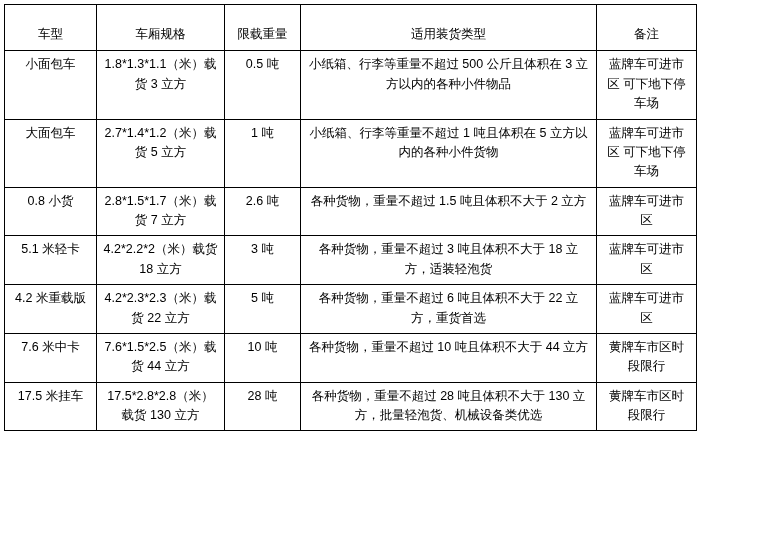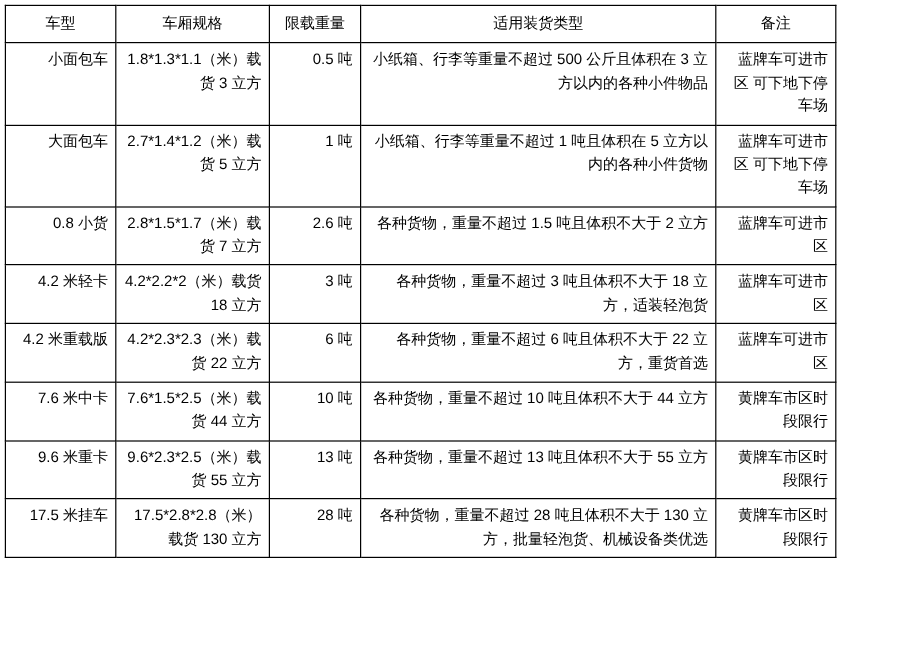--- a/index.html
+++ b/index.html
@@ -27,27 +27,27 @@
     width: 692px;
     margin: 4px 0 0 4px;
     font-size: 12.5px;
     line-height: 1.55;
   }
   table.vehicle-table th,
   table.vehicle-table td {
     border: 1px solid #000000;
     padding: 4px 6px 5px 6px;
     vertical-align: top;
-    text-align: right;
+    text-align: center;
     font-weight: normal;
     word-break: break-all;
   }
   table.vehicle-table thead th {
     text-align: center;
-    padding-top: 5px;
+    padding-top: 20px;
     padding-bottom: 6px;
     vertical-align: middle;
   }
   col.c-type    { width: 92px; }
   col.c-spec    { width: 128px; }
   col.c-weight  { width: 76px; }
   col.c-cargo   { width: 296px; }
   col.c-remark  { width: 100px; }
 
   td.cell-type,
@@ -92,45 +92,38 @@
         <td class="cell-remark">蓝牌车可进市区 可下地下停车场</td>
       </tr>
       <tr>
         <td class="cell-type">0.8 小货</td>
         <td class="cell-spec">2.8*1.5*1.7（米）载货 7 立方</td>
         <td class="cell-weight">2.6 吨</td>
         <td class="cell-cargo">各种货物，重量不超过 1.5 吨且体积不大于 2 立方</td>
         <td class="cell-remark">蓝牌车可进市区</td>
       </tr>
       <tr>
-        <td class="cell-type">4.2 米轻卡</td>
+        <td class="cell-type">5.1 米轻卡</td>
         <td class="cell-spec">4.2*2.2*2（米）载货 18 立方</td>
         <td class="cell-weight">3 吨</td>
         <td class="cell-cargo">各种货物，重量不超过 3 吨且体积不大于 18 立方，适装轻泡货</td>
         <td class="cell-remark">蓝牌车可进市区</td>
       </tr>
       <tr>
         <td class="cell-type">4.2 米重载版</td>
         <td class="cell-spec">4.2*2.3*2.3（米）载货 22 立方</td>
-        <td class="cell-weight">6 吨</td>
+        <td class="cell-weight">5 吨</td>
         <td class="cell-cargo">各种货物，重量不超过 6 吨且体积不大于 22 立方，重货首选</td>
         <td class="cell-remark">蓝牌车可进市区</td>
       </tr>
       <tr>
         <td class="cell-type">7.6 米中卡</td>
         <td class="cell-spec">7.6*1.5*2.5（米）载货 44 立方</td>
         <td class="cell-weight">10 吨</td>
         <td class="cell-cargo">各种货物，重量不超过 10 吨且体积不大于 44 立方</td>
-        <td class="cell-remark">黄牌车市区时段限行</td>
-      </tr>
-      <tr>
-        <td class="cell-type">9.6 米重卡</td>
-        <td class="cell-spec">9.6*2.3*2.5（米）载货 55 立方</td>
-        <td class="cell-weight">13 吨</td>
-        <td class="cell-cargo">各种货物，重量不超过 13 吨且体积不大于 55 立方</td>
         <td class="cell-remark">黄牌车市区时段限行</td>
       </tr>
       <tr>
         <td class="cell-type">17.5 米挂车</td>
         <td class="cell-spec">17.5*2.8*2.8（米）载货 130 立方</td>
         <td class="cell-weight">28 吨</td>
         <td class="cell-cargo">各种货物，重量不超过 28 吨且体积不大于 130 立方，批量轻泡货、机械设备类优选</td>
         <td class="cell-remark">黄牌车市区时段限行</td>
       </tr>
     </tbody>

